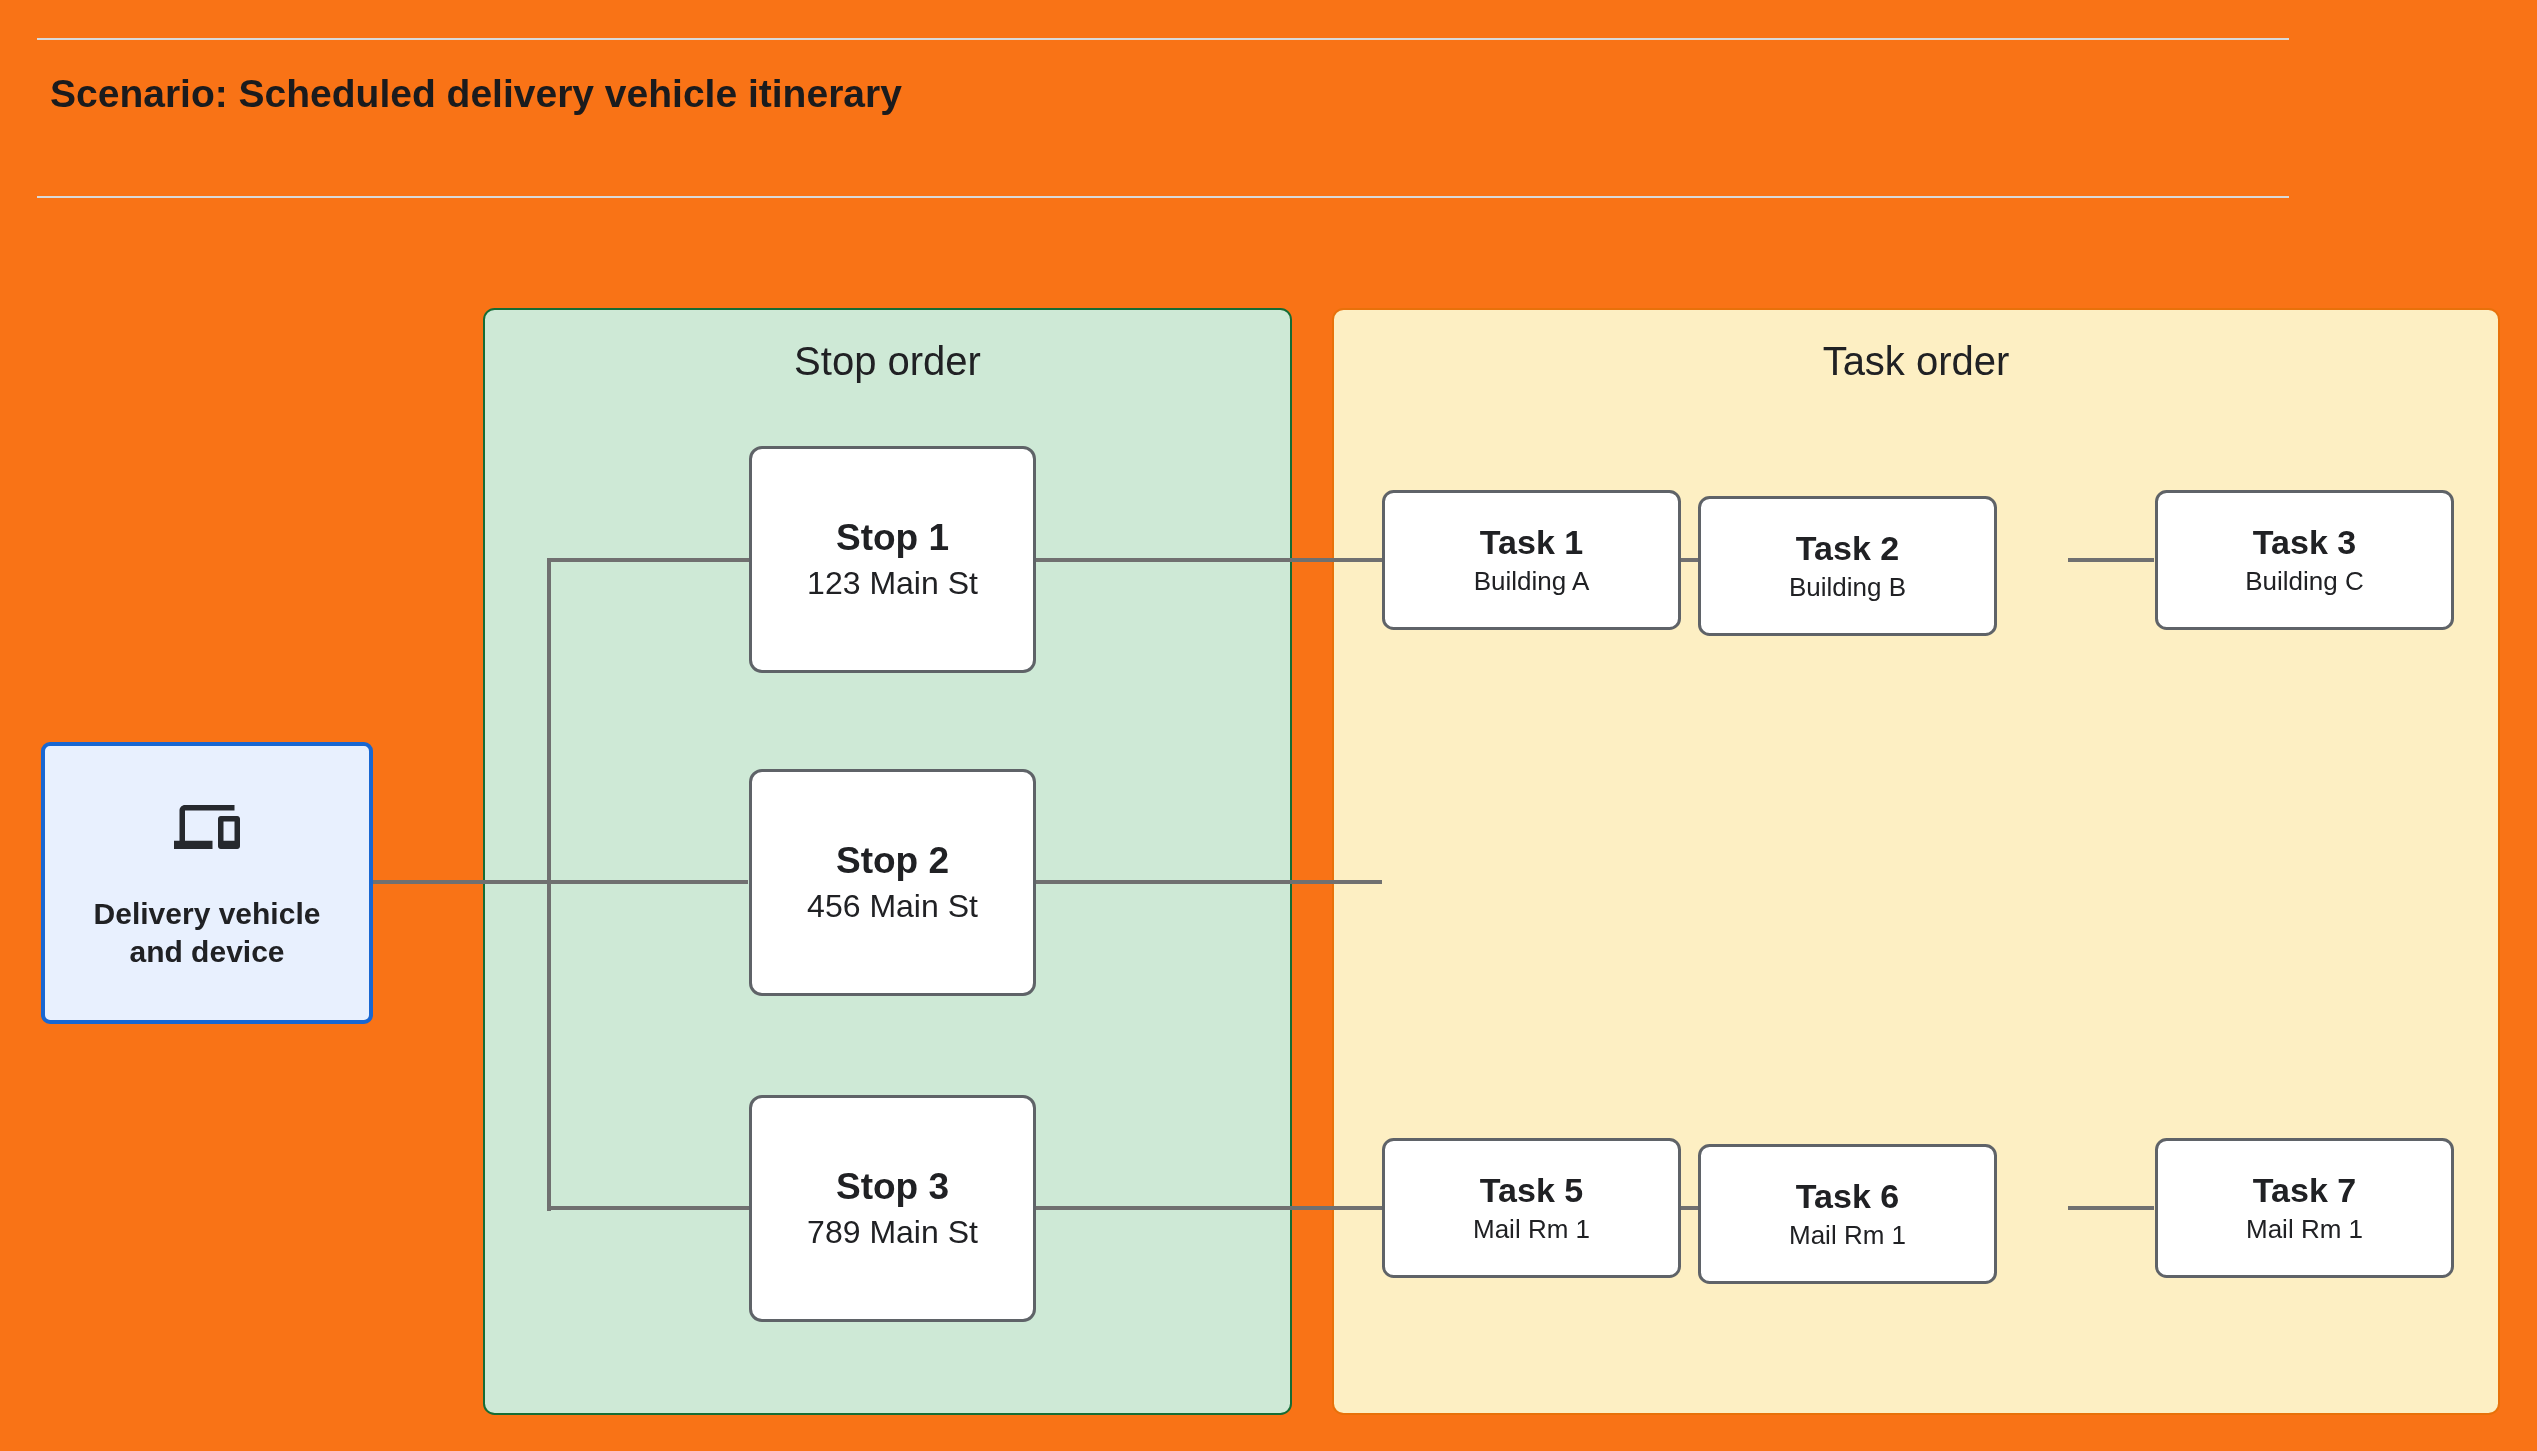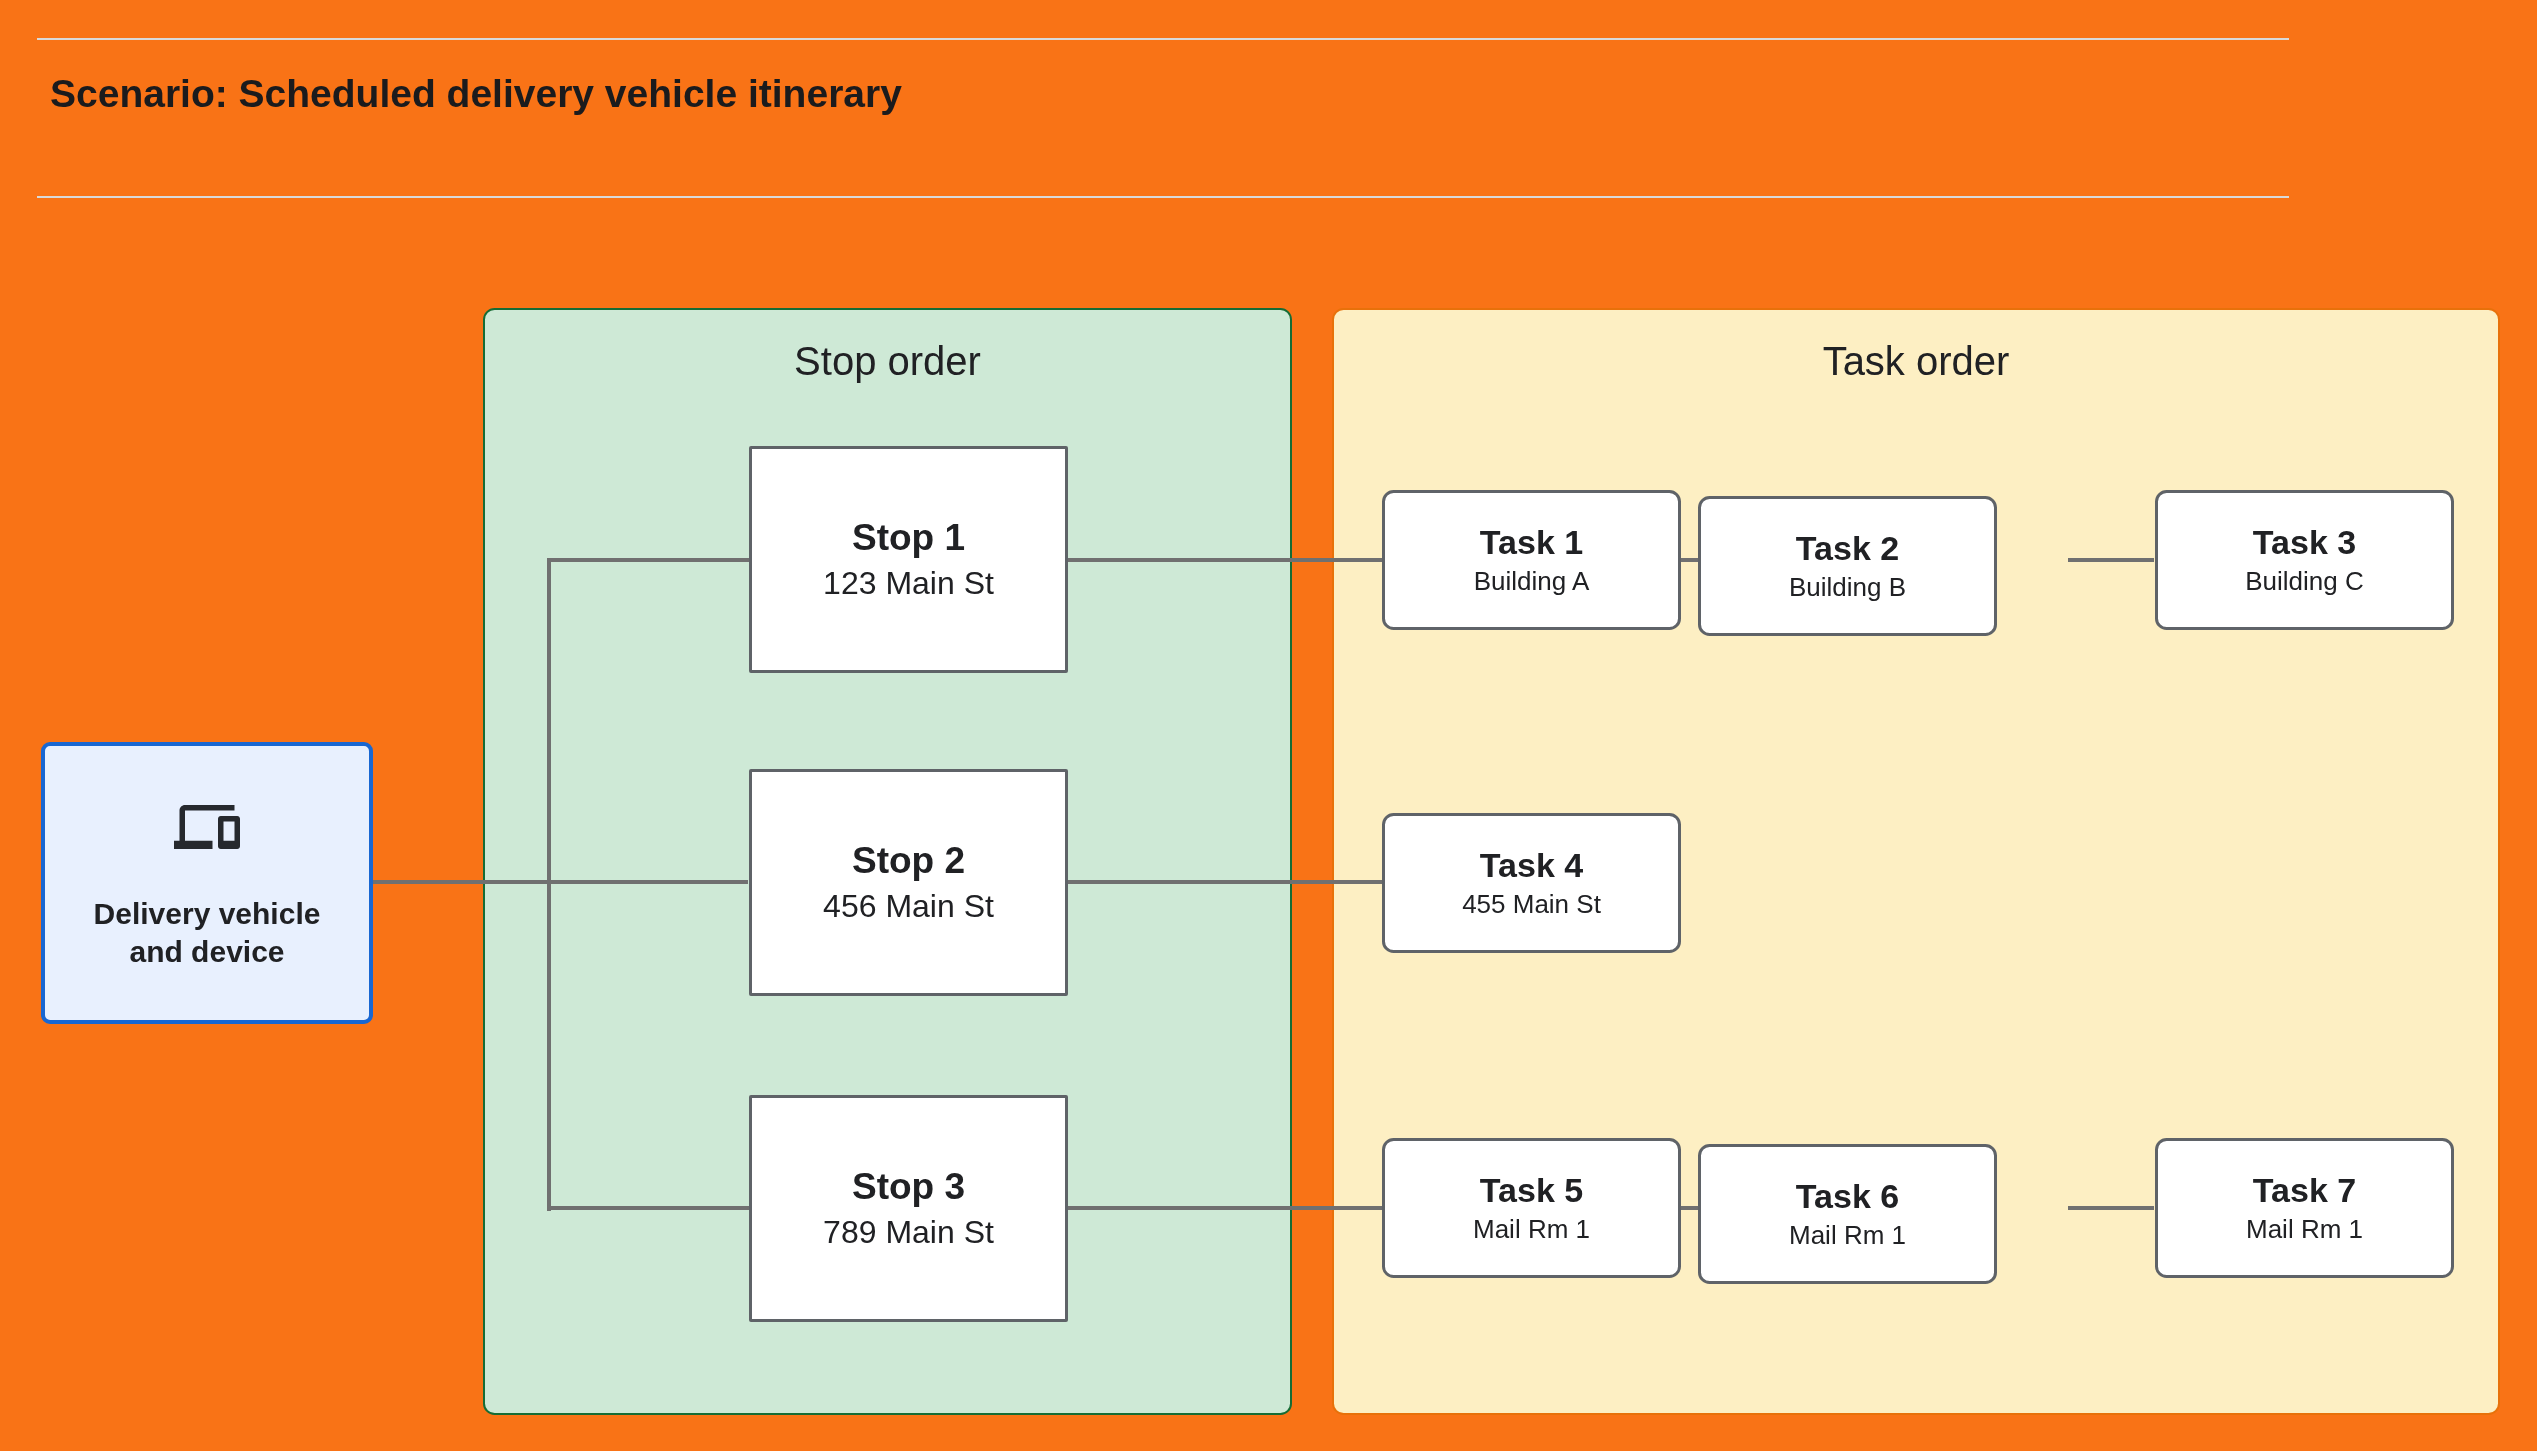--- a/index.html
+++ b/index.html
@@ -21,21 +21,21 @@
   .connector{position:absolute;background:#707070;z-index:2;}
 
   .node{position:absolute;box-sizing:border-box;background:#ffffff;border:3.9px solid #5f6368;
         display:flex;flex-direction:column;align-items:center;justify-content:center;text-align:center;z-index:3;}
 
   .vehicle{left:41px;top:742px;width:332px;height:282px;background:#e8f0fe;border:4.8px solid #1967d2;
            border-radius:9px;justify-content:space-evenly;padding:13.6px 7.8px;}
   .vehicle-label{font-size:30px;font-weight:700;line-height:1.28;color:#202124;padding:0 25px;}
   .vehicle-icon{display:block;}
 
-  .stop{left:749px;width:319px;height:227px;border-radius:2px;gap:6.8px;}
+  .stop{left:749px;width:287px;height:227px;border-radius:13px;gap:6.8px;}
   .stop1{top:446px;} .stop2{top:769px;} .stop3{top:1095px;}
   .stop-title{font-size:37px;font-weight:700;}
   .stop-sub{font-size:32px;font-weight:400;}
 
   .task{width:299px;height:140px;border-radius:11.6px;gap:3.9px;}
   .t-col1{left:1382px;} .t-col2{left:1698px;margin-top:6px;} .t-col3{left:2155px;}
   .t-row1{top:490px;} .t-row2{top:813px;} .t-row3{top:1138px;}
   .task-title{font-size:34px;font-weight:700;}
   .task-sub{font-size:26px;font-weight:400;}
 
@@ -104,24 +104,20 @@
     <div class="task-sub">Building A</div>
   </div>
   <div class="node task t-col2 t-row1">
     <div class="task-title">Task 2</div>
     <div class="task-sub">Building B</div>
   </div>
   <div class="node task t-col3 t-row1">
     <div class="task-title">Task 3</div>
     <div class="task-sub">Building C</div>
   </div>
-  <div class="node task t-col1 t-row2">
-    <div class="task-title">Task 4</div>
-    <div class="task-sub">455 Main St</div>
-  </div>
   <div class="node task t-col1 t-row3">
     <div class="task-title">Task 5</div>
     <div class="task-sub">Mail Rm 1</div>
   </div>
   <div class="node task t-col2 t-row3">
     <div class="task-title">Task 6</div>
     <div class="task-sub">Mail Rm 1</div>
   </div>
   <div class="node task t-col3 t-row3">
     <div class="task-title">Task 7</div>

